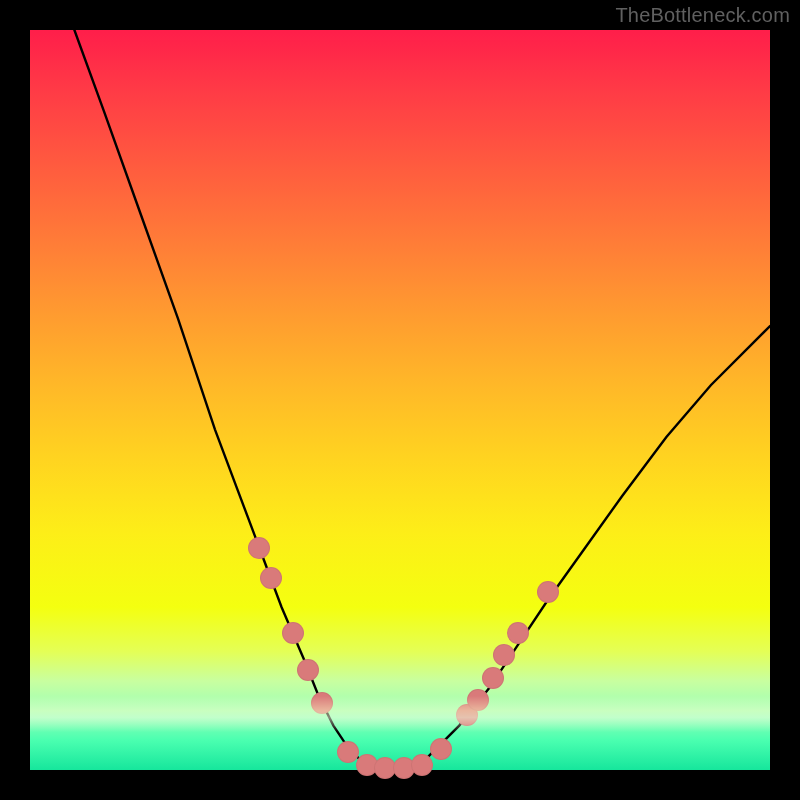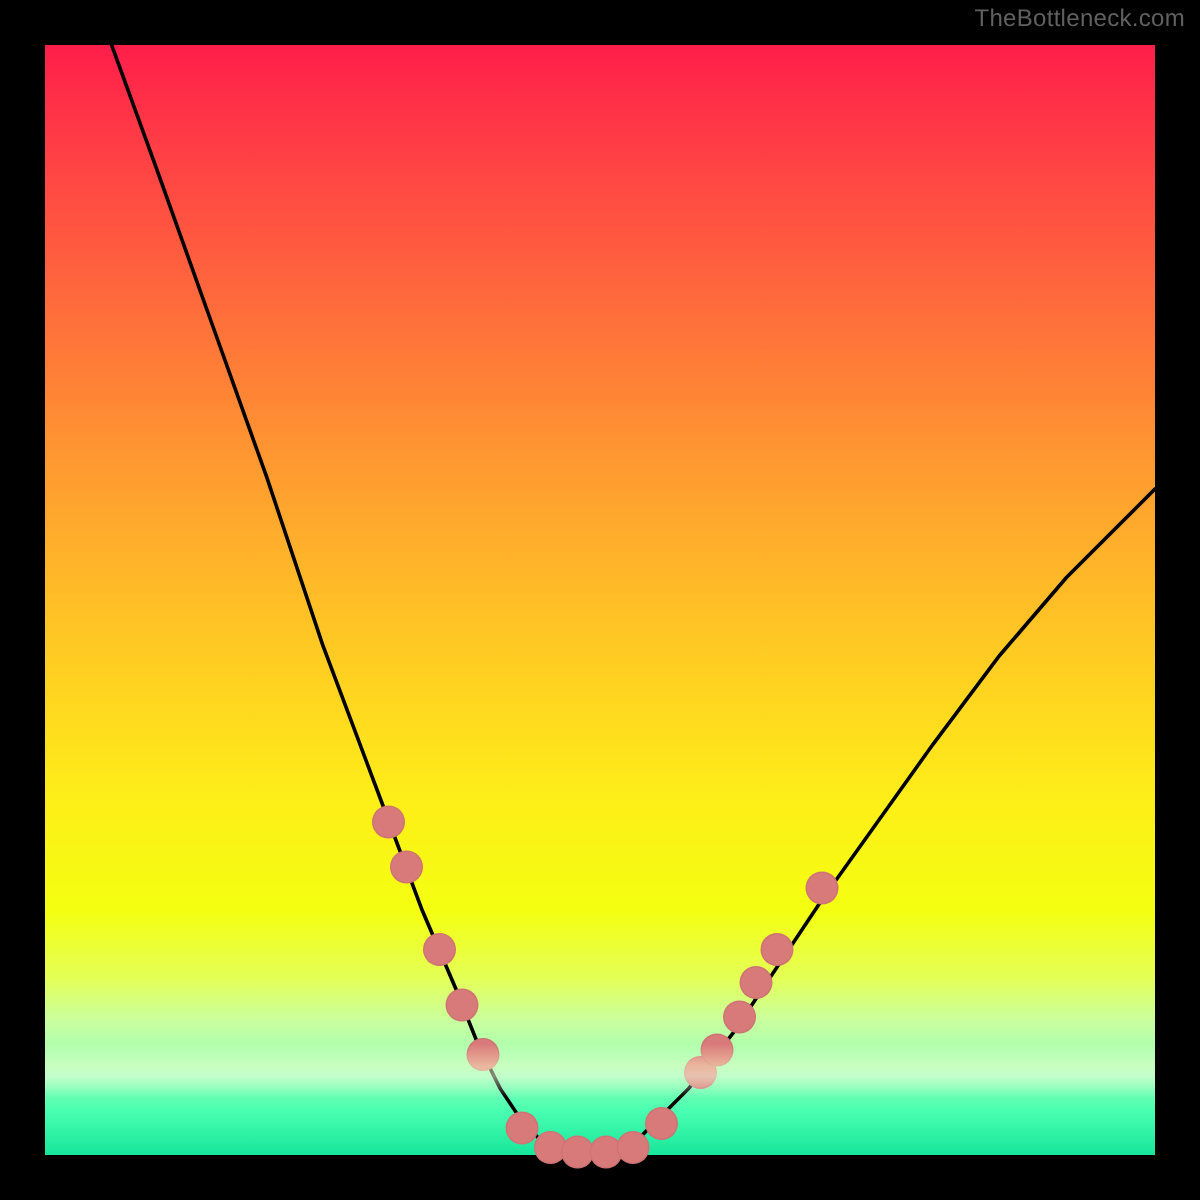--- a/index.html
+++ b/index.html
@@ -55,21 +55,21 @@
       rgba(240,255,220,0.55) 60%,
       rgba(255,255,255,0) 100%
     );
     pointer-events: none;
   }
   .watermark {
     position: absolute;
     top: 4px;
     right: 10px;
     color: #606060;
-    font-size: 16px;
+    font-size: 20px;
     font-weight: 500;
     letter-spacing: 0.2px;
     user-select: none;
     text-align: right;
   }
   svg.curve {
     position: absolute;
     inset: 0;
     width: 100%;
     height: 100%;

